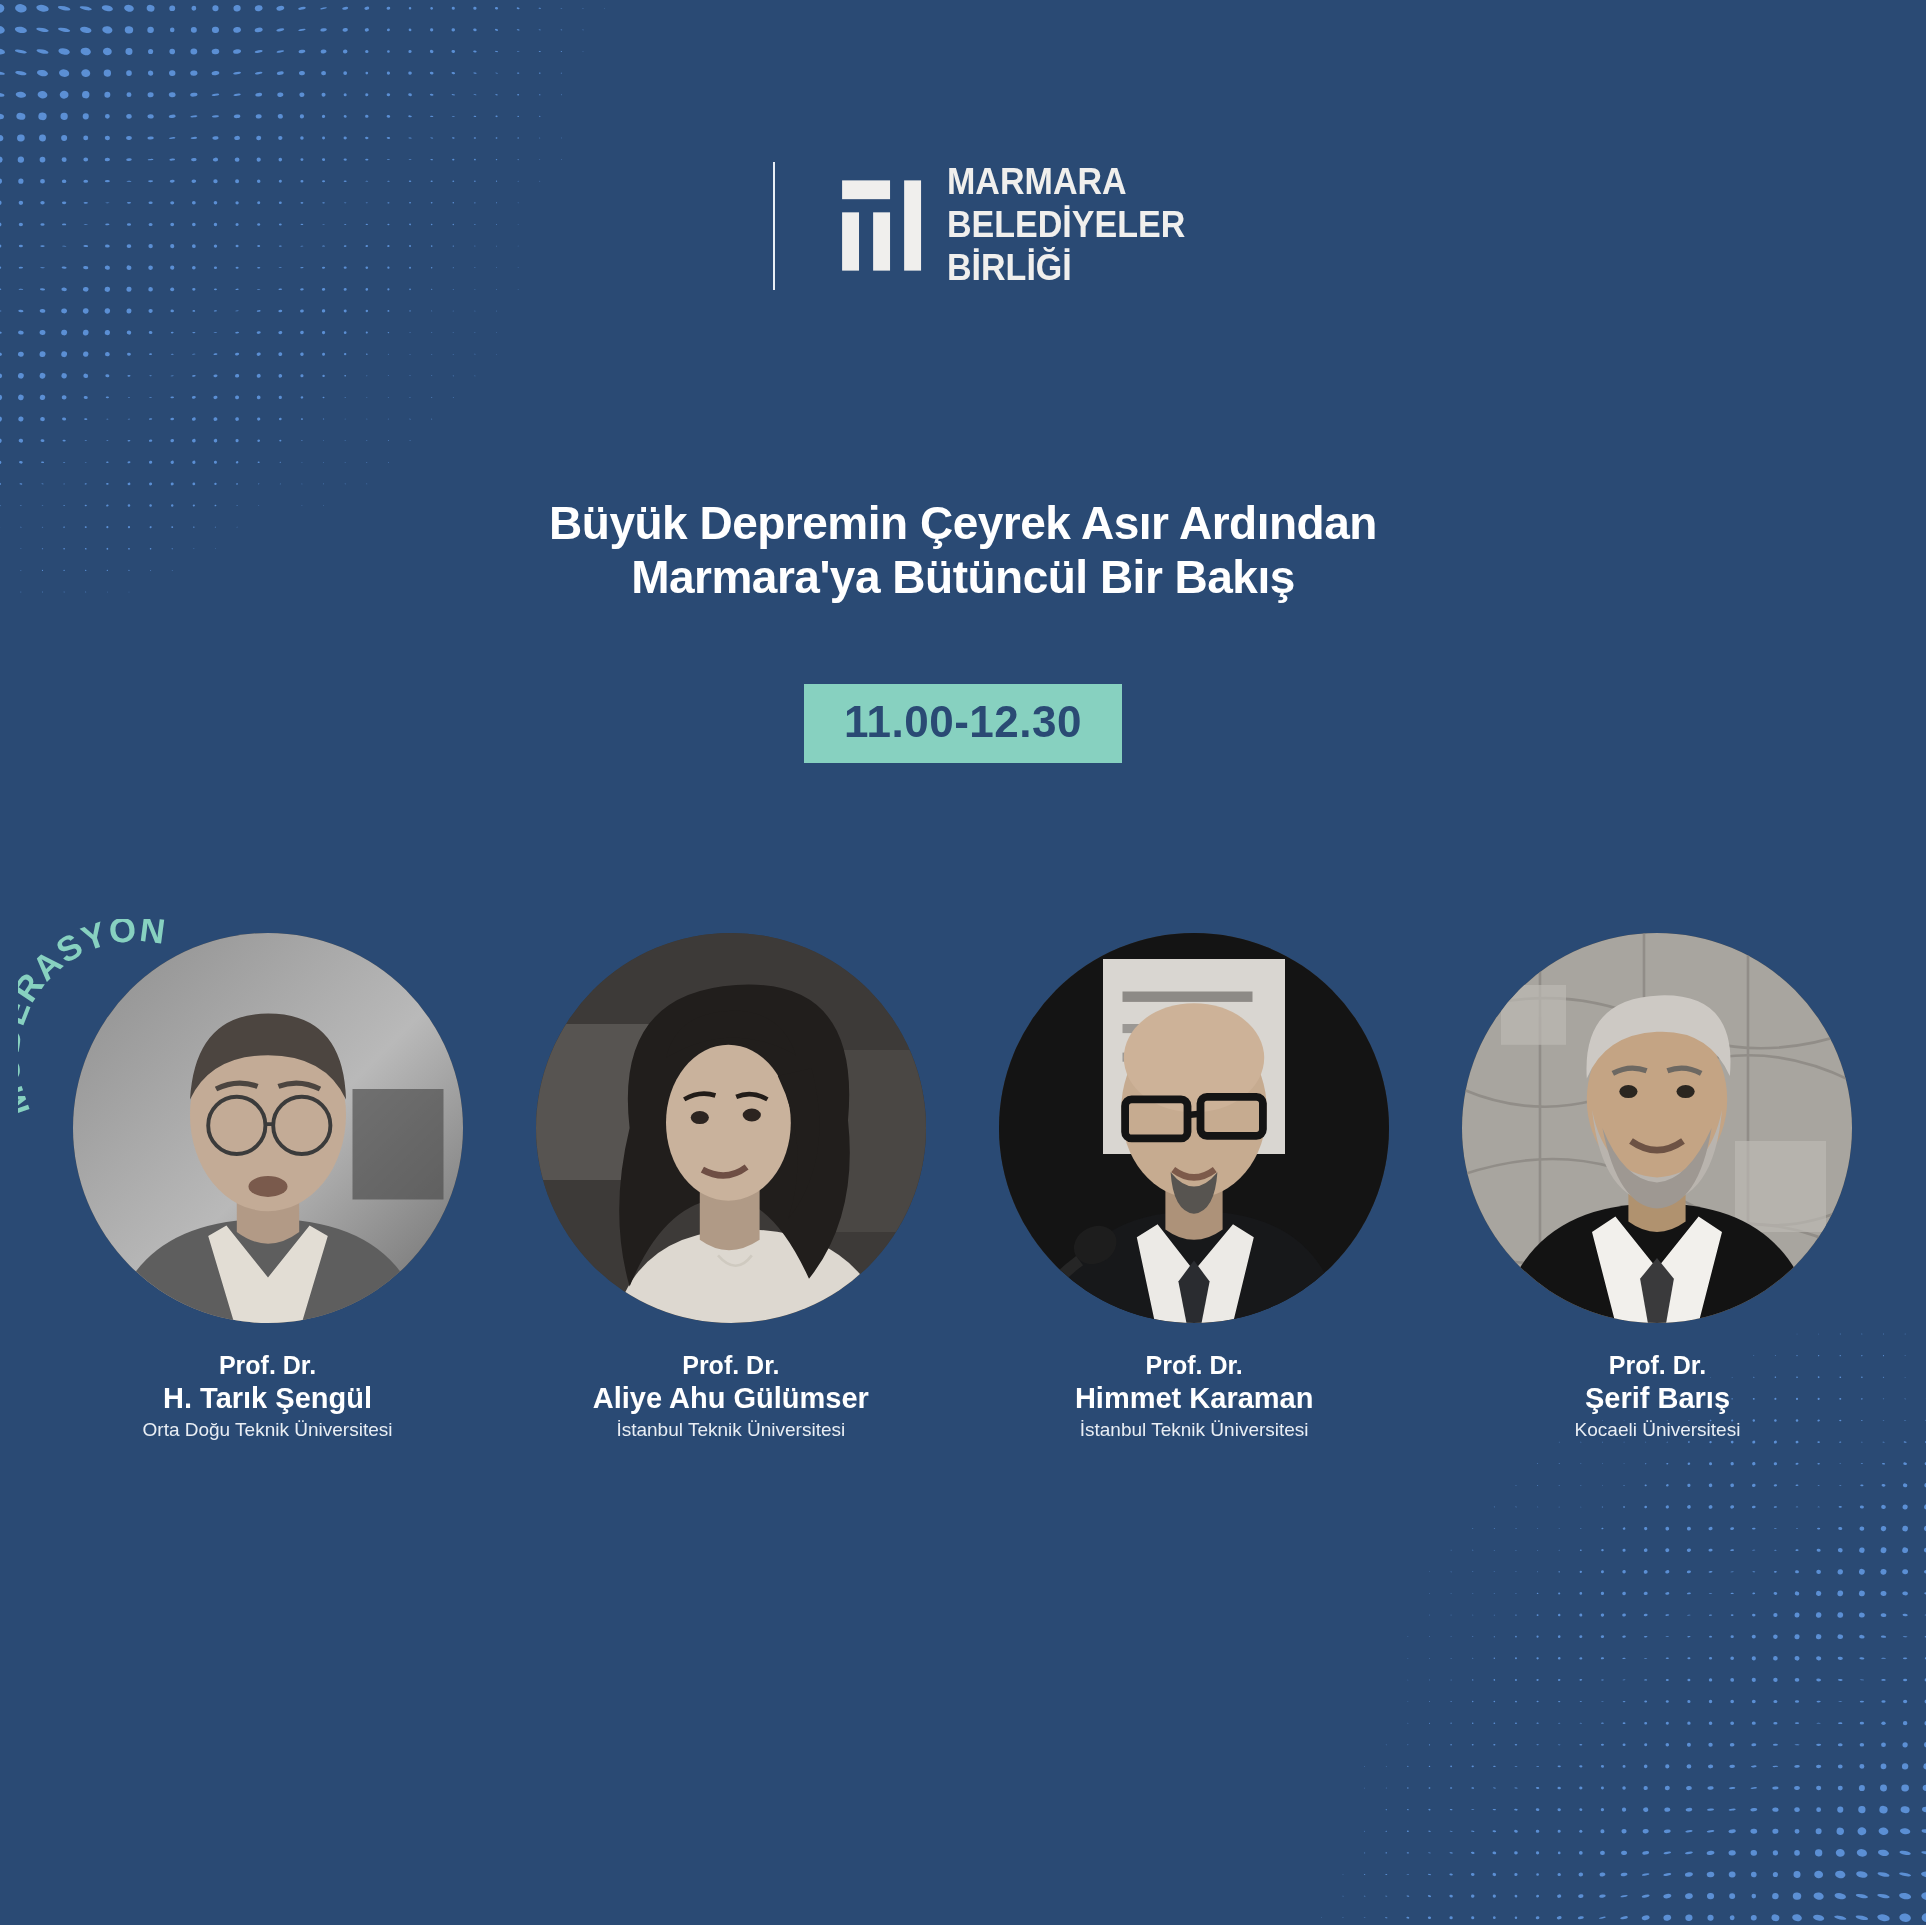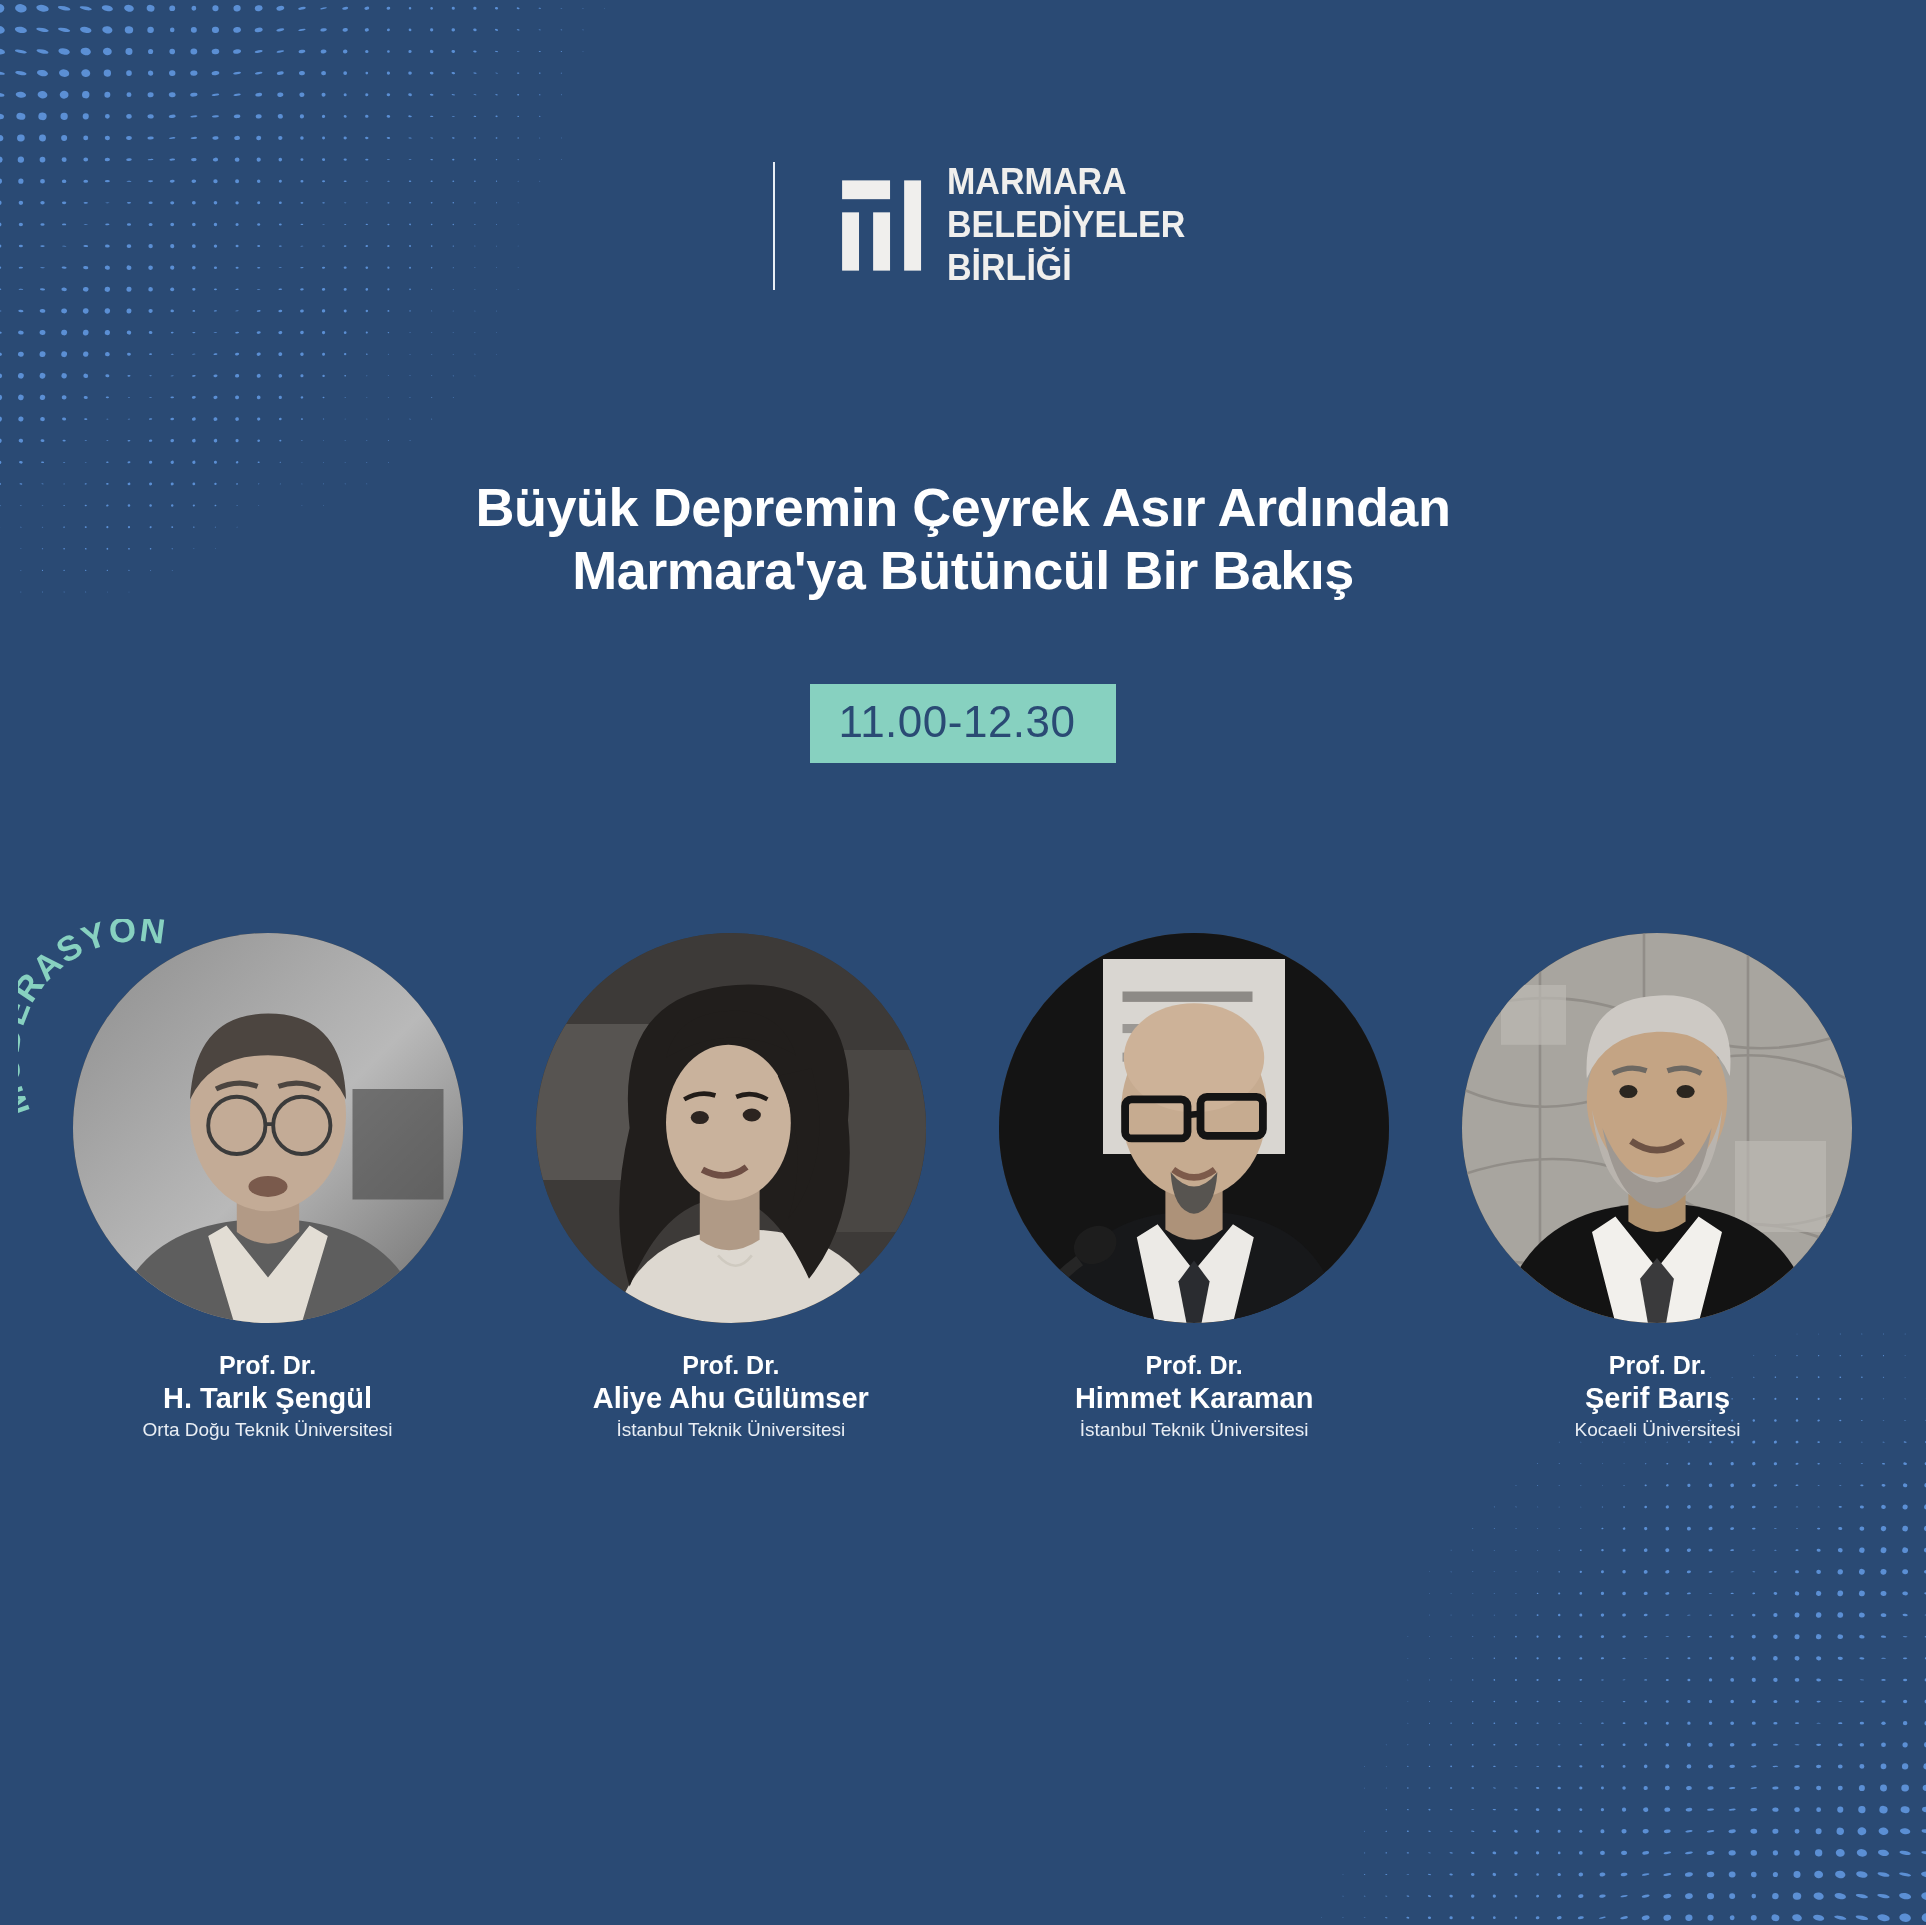--- a/index.html
+++ b/index.html
@@ -71,48 +71,48 @@
     line-height: 1.16;
     letter-spacing: 0px;
     white-space: pre-line;
     transform: scaleX(0.92);
     transform-origin: left center;
   }
 
   
   .title {
     position: absolute;
-    top: 476px;
+    top: 497px;
     left: 0;
     width: 100%;
     text-align: center;
     color: #ffffff;
-    font-size: 54px;
+    font-size: 46px;
     font-weight: 700;
     line-height: 1.17;
     letter-spacing: -0.5px;
     white-space: pre-line;
   }
 
   
   .time-badge-wrap {
     position: absolute;
     top: 684px;
     left: 0;
     width: 100%;
     display: flex;
     justify-content: center;
   }
   .time-badge {
     background: #87d1c0;
     color: #2a4a74;
     font-size: 44px;
-    font-weight: 400;
+    font-weight: 700;
     letter-spacing: 0.5px;
-    padding: 16px 40px 19px 28px;
+    padding: 16px 40px 19px 40px;
     line-height: 1;
   }
 
   
   .speakers {
     position: absolute;
     top: 933px;
     left: 56px;
     width: 1813px;
     display: flex;

